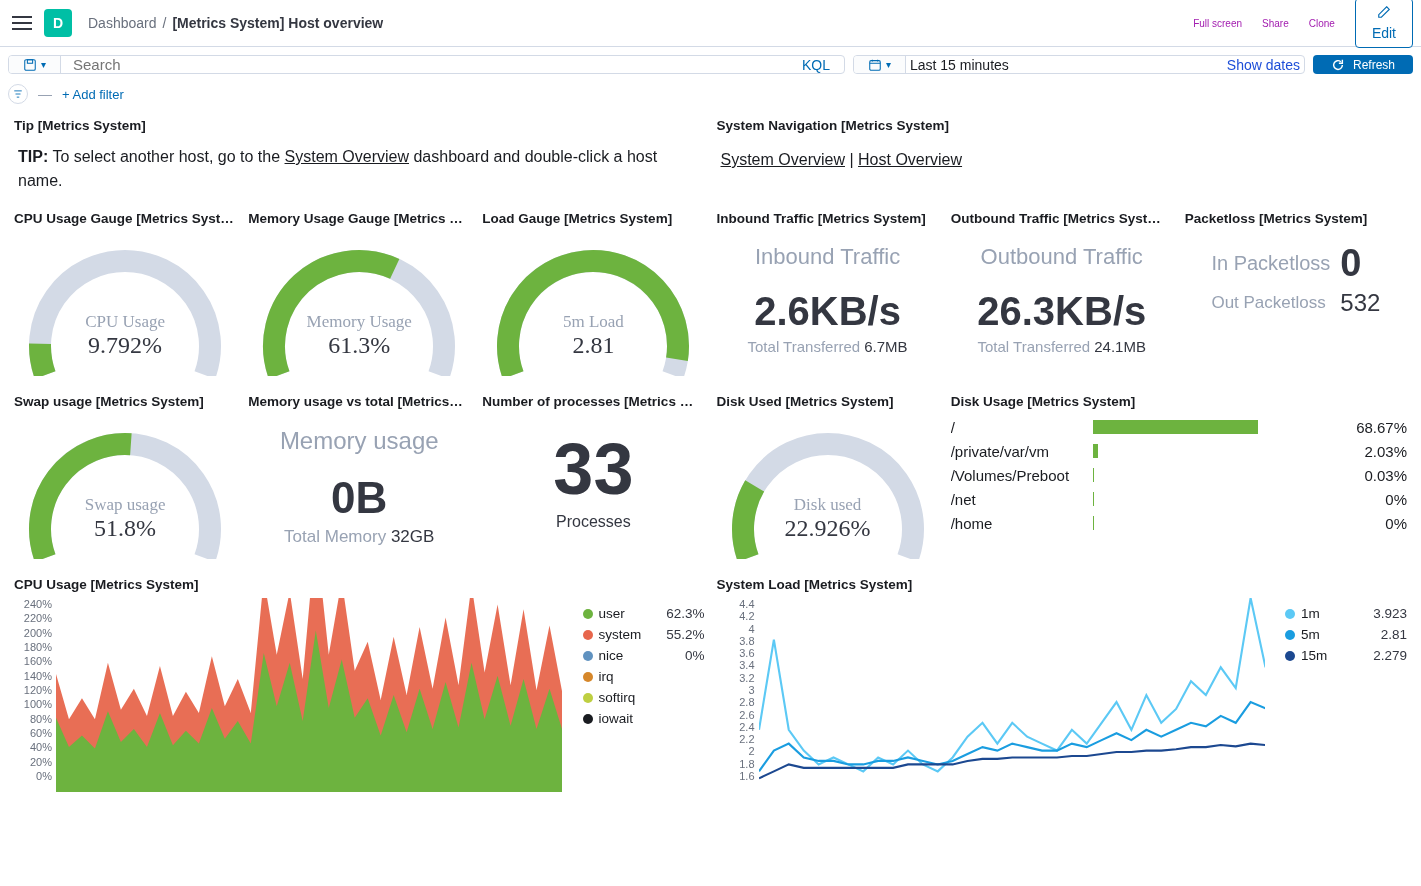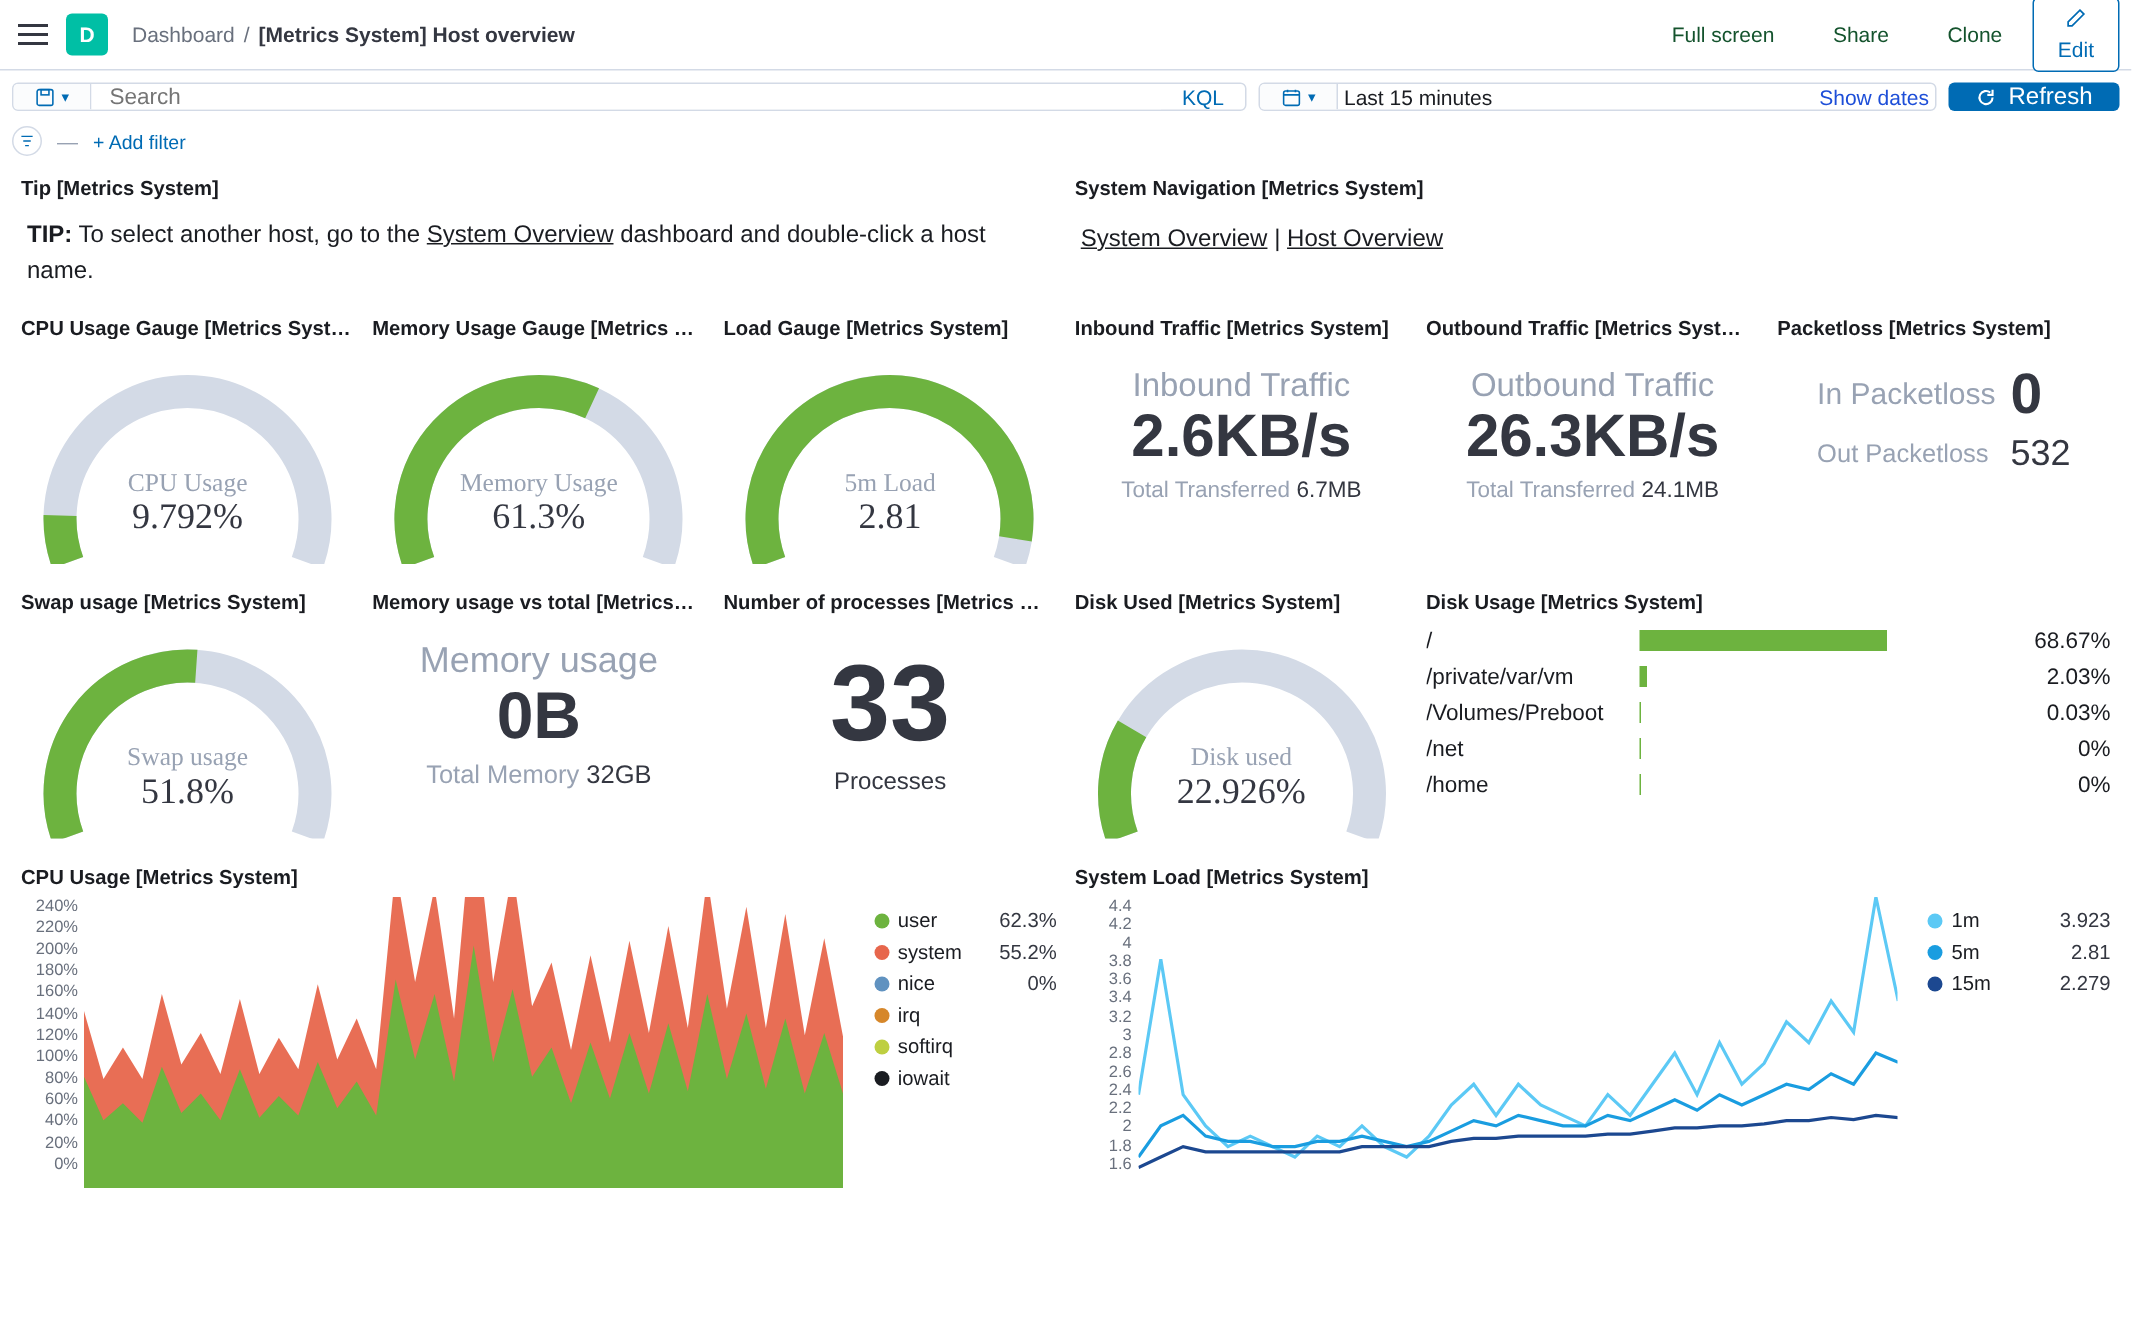--- a/index.html
+++ b/index.html
@@ -5,52 +5,52 @@
   * { box-sizing: border-box; margin: 0; padding: 0; }
   body { font-family: -apple-system, BlinkMacSystemFont, "Segoe UI", Helvetica, Arial, sans-serif; background:#fff; color:#1a1c21; font-size:14px; }
   .topbar { display:flex; align-items:center; height:47px; border-bottom:1px solid #d3dae6; padding:0 8px; gap:8px;}
   .hamburger { width:28px; height:28px; display:flex; flex-direction:column; justify-content:center; gap:4px; cursor:pointer; padding:4px;}
   .hamburger span { height:2px; background:#343741; display:block;}
   .appicon { width:28px; height:28px; background:#00bfa5; border-radius:4px; display:flex; align-items:center; justify-content:center; color:#fff; font-weight:700;}
   .breadcrumb { display:flex; align-items:center; gap:6px; color:#69707d; margin-left:8px;}
   .breadcrumb a { color:#69707d; text-decoration:none;}
   .breadcrumb .cur { color:#343741; font-weight:600;}
   .topright { margin-left:auto; display:flex; align-items:center; gap:20px;}
-  .toplink { color:#14532d; cursor:pointer; font-size:14px;margin-left:19px;}
+  .toplink { color:#a21caf; cursor:pointer; font-size:10px;}
   .editbtn { border:1px solid #006bb4; color:#006bb4; background:#fff; border-radius:4px; padding:6px 16px; display:flex; align-items:center; gap:6px; cursor:pointer; font-size:14px;flex-direction:column;}
   .controls { display:flex; gap:8px; padding:8px; align-items:stretch;}
   .searchgroup { flex:1; display:flex; border:1px solid #d3dae6; border-radius:4px; overflow:hidden;}
   .searchicon { width:52px; display:flex; align-items:center; justify-content:center; gap:4px; border-right:1px solid #d3dae6; color:#006bb4; background:#fbfcfd;}
   .searchinput { flex:1; border:none; padding:0 12px; font-size:15px; outline:none;}
   .kql { color:#006bb4; padding:0 14px; display:flex; align-items:center; font-size:14px;}
   .dategroup { width:452px; display:flex; border:1px solid #d3dae6; border-radius:4px; overflow:hidden;}
   .dateicon { width:52px; display:flex; align-items:center; justify-content:center; gap:4px; border-right:1px solid #d3dae6; color:#006bb4; background:#fbfcfd;}
   .datebody { flex:1; display:flex; align-items:center; padding:0 4px; justify-content:space-between;}
   .showdates{ color:#1d4ed8; cursor:pointer;margin-left:28px;}
-  .refreshbtn { background:#006bb4; color:#fff; border:none; border-radius:4px; padding:0 18px; display:flex; align-items:center; gap:8px; font-size:16px; cursor:pointer; font-weight:500;}
+  .refreshbtn { background:#006bb4; color:#fff; border:none; border-radius:4px; padding:0 18px; display:flex; align-items:center; gap:8px; font-size:12px; cursor:pointer; font-weight:500;}
   .filterrow { display:flex; align-items:center; gap:10px; padding:2px 8px 10px 8px;}
   .filtericon { width:20px; height:20px; border:1px solid #d3dae6; border-radius:50%; display:flex; align-items:center; justify-content:center; color:#006bb4; font-size:11px;}
   .addfilter { color:#006bb4; cursor:pointer; font-size:13px;}
   .dash { display:grid; grid-template-columns: repeat(6, 1fr); gap:0px; padding:0 8px;}
   .panel { padding:4px 6px 8px 6px;}
   .panel-title { font-weight:700; font-size:13.5px; color:#1a1c21; white-space:nowrap; overflow:hidden; text-overflow:ellipsis; margin-bottom:6px;}
   .span3 { grid-column: span 3;}
   .span2 { grid-column: span 2;}
   .navlinks { font-size:16px; padding:12px 4px;}
   .navlinks a { color:#1a1c21; text-decoration:underline;}
   .tipbody { font-size:16px; padding:6px 4px; line-height:1.5;}
   .tipbody a { color:#1a1c21; text-decoration:underline;}
   .gaugewrap { position:relative; height:150px;font-family:Liberation Serif, serif;}
   .gaugewrap svg { position:absolute; top:4px; left:50%; transform:translateX(-50%);}
   .gaugelabels { position:absolute; top:80px; left:0; right:0; text-align:center;}
   .gaugelabel{ color:#98a2b3; font-size:17px;}
   .gaugeval { font-size:24px; font-weight:500; color:#343741;}
   .metric { text-align:center; padding-top:12px;}
   .metric-title { color:#98a2b3; font-size:22px; font-weight:500;}
-  .metric-val { font-size:40px; font-weight:700; color:#343741; line-height:1.05;}
+  .metric-val { font-size:40px; font-weight:700; color:#343741; line-height:1.05;margin-top:20px;}
   .metric-sub { font-size:15px; margin-top:6px;}
   .metric-sub .lab{ color:#98a2b3;}
   .metric-sub .val{ color:#343741;}
   .packetgrid { display:grid; grid-template-columns:auto auto; justify-content:center; align-items:center; column-gap:10px; row-gap:4px; padding-top:10px;}
   .pklab { color:#98a2b3; font-size:20px; white-space:nowrap;}
   .pkval { font-size:38px; font-weight:700; color:#343741;}
   .bigcount { font-size:72px; font-weight:800; color:#343741; text-align:center; line-height:1;}
   .sublab { text-align:center; color:#343741; font-size:16px; margin-top:8px;}
   .disklist { font-size:15px;}
   .diskrow { display:flex; align-items:center; gap:10px; height:24px;}

